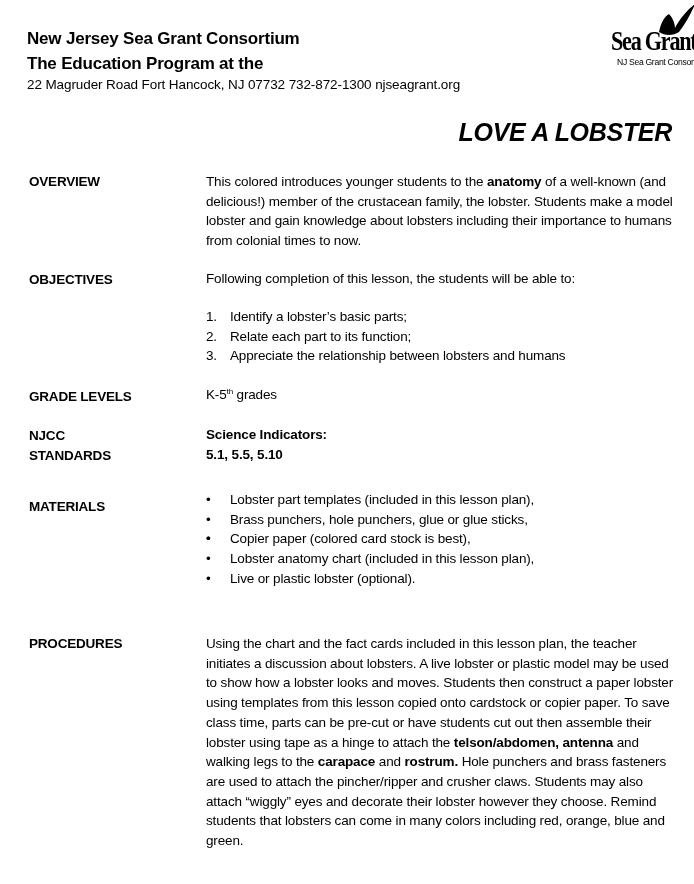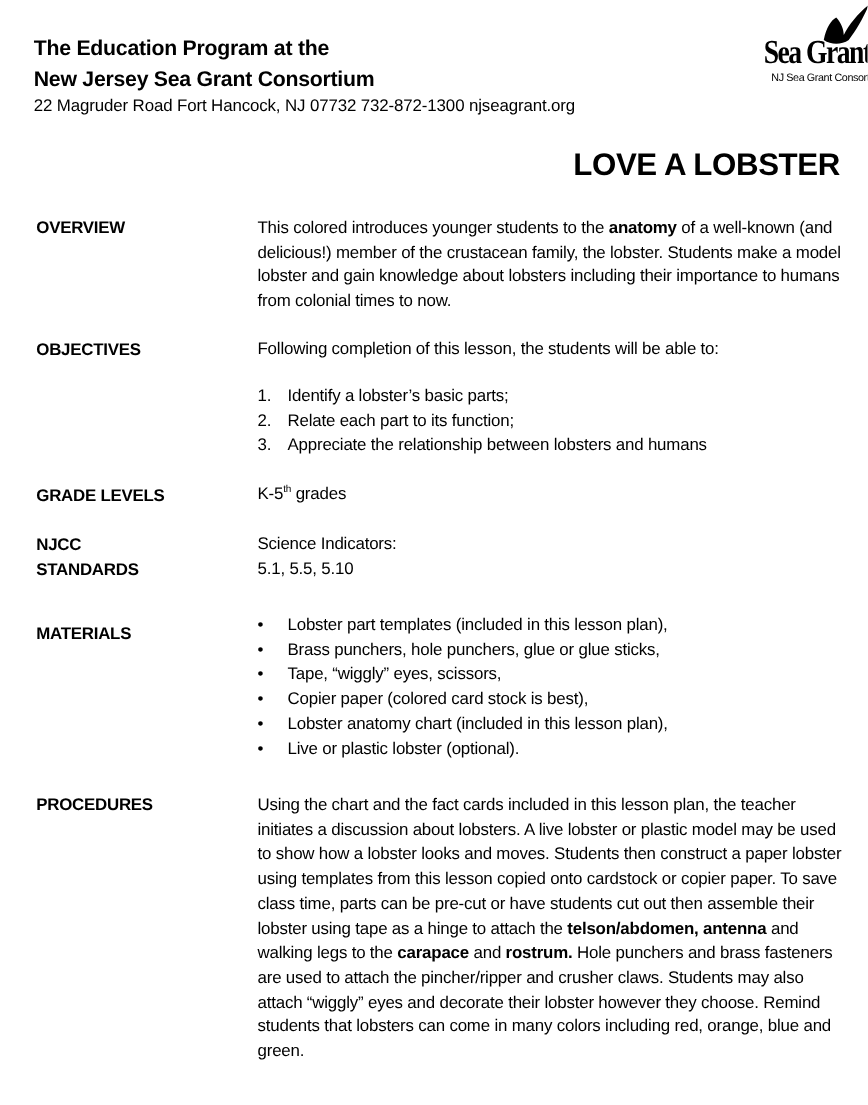--- a/index.html
+++ b/index.html
@@ -4,37 +4,37 @@
 <style>
   html, body { margin:0; padding:0; background:#ffffff; }
   body { width:694px; height:884px; position:relative; overflow:hidden; color:#000;
          font-family:"Liberation Sans", sans-serif; }
   .header-org { position:absolute; left:27px; top:26px; font-weight:bold; font-size:17px; line-height:25px; letter-spacing:-0.2px; }
   .header-addr { position:absolute; left:27px; top:77px; font-size:13.5px; letter-spacing:-0.1px; }
   .logo { position:absolute; left:568px; top:2px; width:120px; height:66px;margin-left:35px; }
   .logo-text { position:absolute; left:8px; top:24px; font-family:"Liberation Serif", serif; font-weight:bold;
                font-size:27px; letter-spacing:-1.5px; transform:scaleX(0.82); transform-origin:left; }
   .logo-sub { position:absolute; left:14px; top:55px; font-size:8.6px; letter-spacing:-0.3px; }
-  .title { position:absolute; right:22px; top:118px; font-weight:bold; font-size:25px; letter-spacing:-0.3px; }
+  .title { position:absolute; right:22px; top:118px; font-weight:bold; font-size:25px; letter-spacing:-0.3px;font-style:italic; }
   .label { position:absolute; left:29px; font-weight:bold; font-size:13.5px; line-height:20px; letter-spacing:-0.2px; }
   .body { position:absolute; left:206px; width:470px; font-size:13.5px; line-height:19.7px; letter-spacing:-0.15px; }
   .body p { margin:0; }
   ol, ul { margin:0; padding:0; list-style:none; }
   .num-item, .bullet-item { position:relative; padding-left:24px; }
   .num-item .n { position:absolute; left:0; }
   .bullet-item .b { position:absolute; left:0; }
   sup { font-size:8px; line-height:0; }
   b { font-weight:bold; }
 </style>
 </head>
 <body>
 
 <div class="header-org">
+  <div>New Jersey Sea Grant Consortium</div>
   <div>The Education Program at the</div>
-  <div>New Jersey Sea Grant Consortium</div>
 </div>
 <div class="header-addr">22 Magruder Road Fort Hancock, NJ 07732 732-872-1300   njseagrant.org</div>
 
 <div class="logo">
   <svg width="120" height="40" style="position:absolute;left:0;top:0">
     <path d="M56 30 C58 20, 62 14, 66 12 C70 16, 72 22, 72 26 C76 18, 84 8, 92 2 C88 12, 82 22, 76 30 C70 34, 62 34, 56 30 Z" fill="#000"></path>
   </svg>
   <div class="logo-text">Sea Grant</div>
   <div class="logo-subtext logo-sub">NJ Sea Grant Consortium</div>
 </div>
@@ -56,30 +56,30 @@
 
 <div class="label" style="top:387px">GRADE LEVELS</div>
 <div class="body" style="top:385px">
   <span>K-5</span><sup>th</sup><span> grades</span>
 </div>
 
 <div class="label" style="top:426px">
   <div>NJCC</div>
   <div>STANDARDS</div>
 </div>
-<div class="body" style="top:425px;font-weight:normal">
+<div class="body" style="top:425px;font-weight:bold">
   <div>Science Indicators:</div>
   <div>5.1, 5.5, 5.10</div>
 </div>
 
 <div class="label" style="top:497px">MATERIALS</div>
 <ul class="body" style="top:490px;left:206px">
   <li class="bullet-item"><span class="b">•</span><span>Lobster part templates (included in this lesson plan),</span></li>
   <li class="bullet-item"><span class="b">•</span><span>Brass punchers, hole punchers, glue or glue sticks,</span></li>
-  <li class="bullet-item"><span class="b">•</span><span>Tape, “wiggly” eyes, scissors,</span></li>
+  <li class="bullet-item"><span class="b">•</span></li>
   <li class="bullet-item"><span class="b">•</span><span>Copier paper (colored card stock is best),</span></li>
   <li class="bullet-item"><span class="b">•</span><span>Lobster anatomy chart (included in this lesson plan),</span></li>
   <li class="bullet-item"><span class="b">•</span><span>Live or plastic lobster (optional).</span></li>
 </ul>
 
 <div class="label" style="top:634px">PROCEDURES</div>
 <div class="body" style="top:634px">
   <p><span>Using the chart and the fact cards included in this lesson plan, the teacher initiates a discussion about lobsters. A live lobster or plastic model may be used to show how a lobster looks and moves.  Students then construct a paper lobster using templates from this lesson copied onto cardstock or copier paper. To save class time, parts can be pre-cut or have students cut out then assemble their lobster using tape as a hinge to attach the </span><b>telson/abdomen, antenna</b><span> and walking legs to the </span><b>carapace</b><span> and </span><b>rostrum.</b><span>  Hole punchers and brass fasteners are used to attach the pincher/ripper and crusher claws.  Students may also attach “wiggly” eyes and decorate their lobster however they choose.  Remind students that lobsters can come in many colors including red, orange, blue and green.</span></p>
 </div>
 

